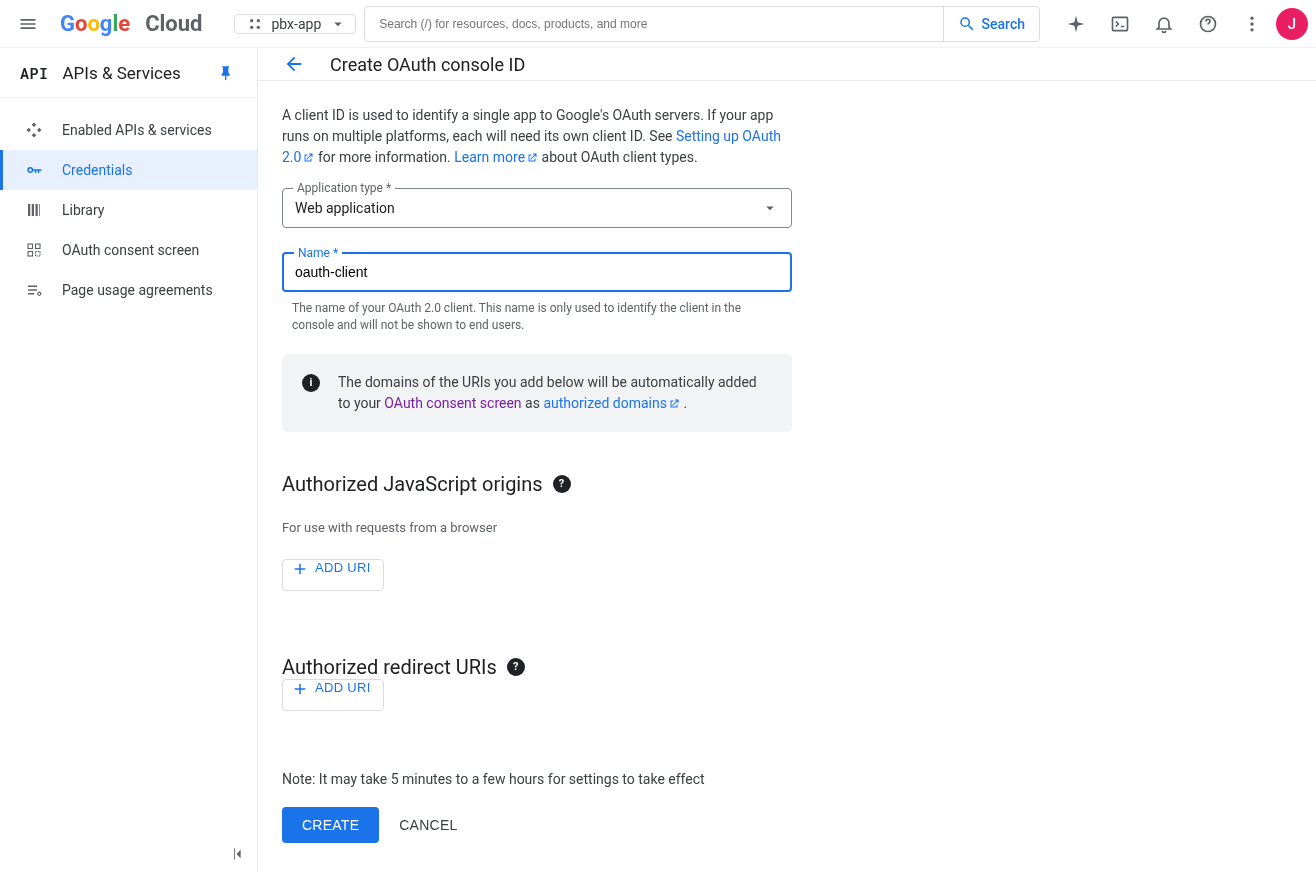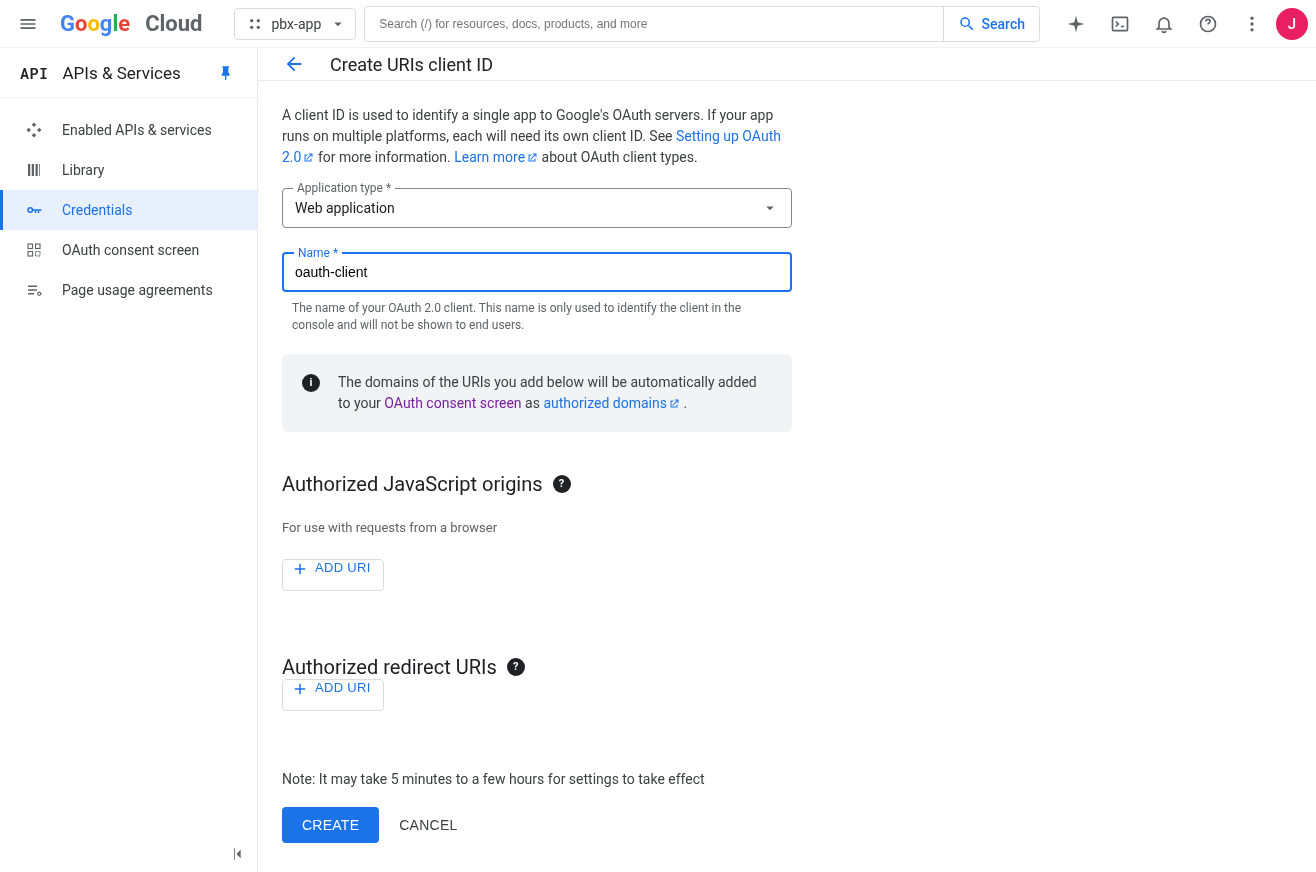--- a/index.html
+++ b/index.html
@@ -5,21 +5,21 @@
   * { box-sizing: border-box; margin: 0; padding: 0; }
   body { font-family: 'Google Sans', Roboto, Arial, sans-serif; font-size: 14px; color: #202124; background: #fff; }
   a { text-decoration: none; }
 
   
   .topbar { display: flex; align-items: center; height: 48px; padding: 0 8px; border-bottom: 1px solid #f1f1f1; gap: 8px; }
   .icon-btn { width: 40px; height: 40px; border-radius: 50%; display: flex; align-items: center; justify-content: center; border: none; background: none; cursor: pointer; color: #5f6368; }
   .logo { display: flex; align-items: center; gap: 11px; font-size: 22px; font-weight: 700; margin-left: 4px; margin-right: 24px; }
   .logo .g1 { color: #4285f4; } .logo .g2 { color: #ea4335; } .logo .g3 { color: #fbbc04; } .logo .g4 { color: #4285f4; } .logo .g5 { color: #34a853; } .logo .g6 { color: #ea4335; }
   .logo .cloud { color: #5f6368; margin-left: 4px; }
-  .project-picker { display: flex; align-items: center; gap: 8px; height: 32px; border: 1px solid #dadce0; border-radius: 4px; padding: 0 8px 0 12px; cursor: pointer; min-width: 120px; font-size: 14px; color: #3c4043; }
+  .project-picker { display: flex; align-items: center; gap: 8px; height: 20px; border: 1px solid #dadce0; border-radius: 4px; padding: 0 8px 0 12px; cursor: pointer; min-width: 120px; font-size: 14px; color: #3c4043; }
   .searchbox { display: flex; align-items: center; flex: 1; height: 36px; border: 1px solid #dadce0; border-radius: 4px; overflow: hidden; max-width: 720px; }
   .searchbox input { flex: 1; border: none; outline: none; height: 100%; padding: 0 14px; font-size: 12px; color: #3c4043; background: transparent; }
   .search-btn-area { display: flex; align-items: center; gap: 6px; border-left: 1px solid #dadce0; height: 100%; padding: 0 14px; color: #1a73e8; font-weight: 500; cursor: pointer; }
   .topbar-right { display: flex; align-items: center; margin-left: 8px; gap: 4px; }
   .avatar { width: 32px; height: 32px; border-radius: 50%; background: #e91e63; color: #fff; display: flex; align-items: center; justify-content: center; font-size: 15px; font-weight: 500; cursor: pointer; }
 
   
   .page-layout { display: flex; height: calc(872px - 48px); }
   .sidebar { width: 258px; border-right: 1px solid #e8eaed; display: flex; flex-direction: column; position: relative; }
   .sidebar-head { display: flex; align-items: center; gap: 14px; height: 50px; padding: 0 14px 0 20px; border-bottom: 1px solid #f1f1f1; }
@@ -155,37 +155,37 @@
     </div>
     <div class="nav-list">
       <div class="nav-item">
         <span class="nav-icon">
             <svg width="18" height="18" viewBox="0 0 24 24" fill="#5f6368">
               <path d="M12 2l3 3-3 3-3-3 3-3zm7 7l3 3-3 3-3-3 3-3zM5 9l3 3-3 3-3-3 3-3zm7 7l3 3-3 3-3-3 3-3z"></path>
             </svg>
           </span>
         <span>Enabled APIs &amp; services</span>
       </div>
-      <div class="nav-item">
-        <span class="nav-icon">
-            <svg width="18" height="18" viewBox="0 0 24 24" fill="#5f6368">
-              <path d="M4 4h3v16H4zM9 4h3v16H9zM14 4h3v16h-3zM19 4h1v16h-1z"></path>
-            </svg>
-          </span>
-        <span>Library</span>
-      </div>
       <div class="nav-item active">
         <span class="nav-icon">
             <svg width="18" height="18" viewBox="0 0 24 24" fill="#1a73e8">
               <path d="M7 14a4 4 0 110-8 4 4 0 010 8zm3.65-5H22v2h-2v3h-2v-3h-2v3h-2v-3h-3.35A4.002 4.002 0 007 6a4 4 0 00-3.65 3H3v0z" opacity="0"></path>
               <circle cx="7" cy="12" r="3" fill="none" stroke="#1a73e8" stroke-width="2"></circle>
               <path d="M10 12h12M18 12v4M14 12v4" stroke="#1a73e8" stroke-width="2" fill="none"></path>
             </svg>
           </span>
         <span>Credentials</span>
+      </div>
+      <div class="nav-item">
+        <span class="nav-icon">
+            <svg width="18" height="18" viewBox="0 0 24 24" fill="#5f6368">
+              <path d="M4 4h3v16H4zM9 4h3v16H9zM14 4h3v16h-3zM19 4h1v16h-1z"></path>
+            </svg>
+          </span>
+        <span>Library</span>
       </div>
       <div class="nav-item">
         <span class="nav-icon">
             <svg width="18" height="18" viewBox="0 0 24 24" fill="none" stroke="#5f6368" stroke-width="1.5">
               <rect x="4" y="4" width="6" height="6"></rect>
               <rect x="14" y="4" width="6" height="6"></rect>
               <rect x="4" y="14" width="6" height="6"></rect>
               <rect x="14" y="14" width="6" height="6" stroke-dasharray="2 1"></rect>
             </svg>
           </span>
@@ -209,21 +209,21 @@
     </div>
   </nav>
 
   <div class="main">
     <div class="main-header">
       <button class="back-btn">
         <svg width="22" height="22" viewBox="0 0 24 24" fill="#1a73e8">
             <path d="M20 11H7.83l5.59-5.59L12 4l-8 8 8 8 1.41-1.41L7.83 13H20v-2z"></path>
           </svg>
       </button>
-      <h1 class="page-title">Create URIs client ID</h1>
+      <h1 class="page-title">Create OAuth console ID</h1>
     </div>
 
     <div class="content">
       <p class="intro">
         <span>A client ID is used to identify a single app to Google's OAuth servers. If your app runs on multiple platforms, each will need its own client ID. See </span>
         <a href="#" class="link"><span>Setting up OAuth 2.0</span><span class="ext-icon"><svg width="12" height="12" viewBox="0 0 24 24" fill="#1a73e8">
                 <path d="M14 3h7v7h-2V6.41l-9.29 9.3-1.42-1.42 9.3-9.29H14V3zM5 5h6v2H7v10h10v-4h2v6H5V5z"></path>
               </svg></span></a>
         <span> for more information. </span>
         <a href="#" class="link"><span>Learn more</span><span class="ext-icon"><svg width="12" height="12" viewBox="0 0 24 24" fill="#1a73e8">

